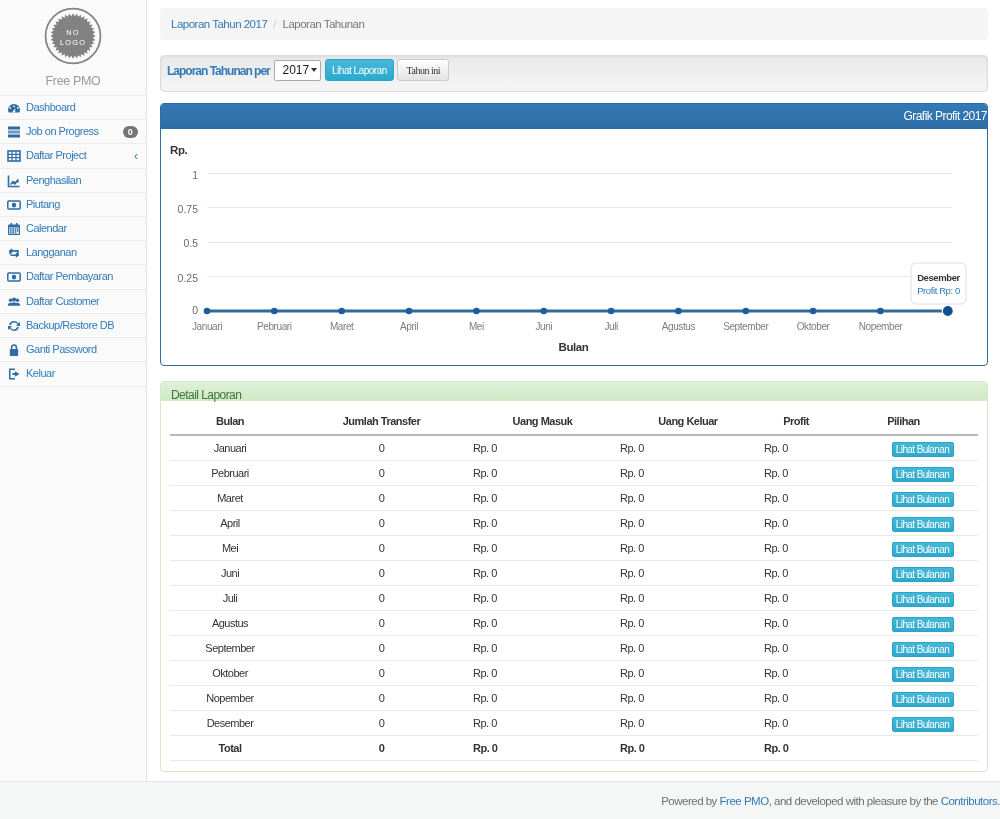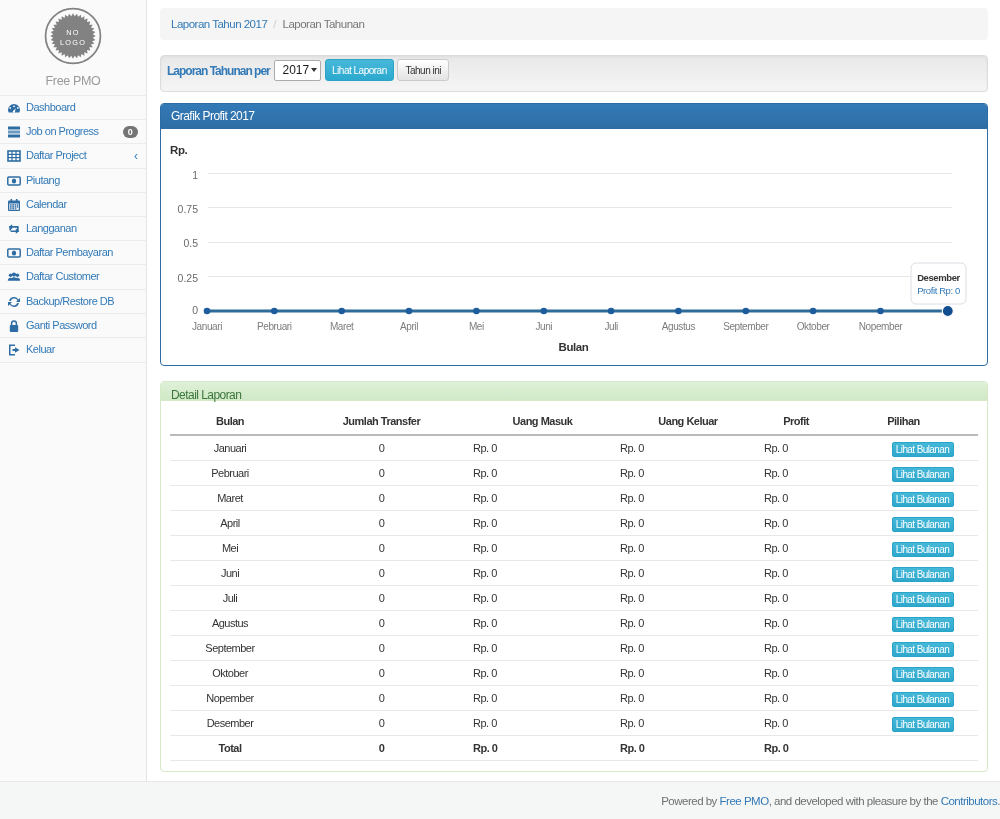--- a/index.html
+++ b/index.html
@@ -16,22 +16,22 @@
 .badge0 { position:absolute; right:8.5px; top:6px; width:14.5px; height:12px; background:#757575; color:#fff; border-radius:8px; font-size:9px; font-weight:bold; text-align:center; line-height:12px; letter-spacing:0; }
 .chev { position:absolute; right:8px; top:5px; color:#337ab7; font-size:12px; }
 .breadcrumb { position:absolute; left:160px; width:828px; top:8px; height:32px; background:#f5f5f5; border-radius:4px; font-size:11.5px; letter-spacing:-0.5px; line-height:32px; padding-left:11px; color:#777; }
 .breadcrumb .sep { color:#ccc; padding:0 6px; letter-spacing:0; }
 .well { position:absolute; left:160px; width:828px; top:55px; height:37px; background:linear-gradient(to bottom,#e8e8e8 0,#f5f5f5 100%); border:1px solid #dcdcdc; border-radius:4px; box-shadow:inset 0 1px 3px rgba(0,0,0,.05); }
 .well-lbl { position:absolute; left:6px; top:8px; font-size:12px; font-weight:bold; letter-spacing:-1px; color:#337ab7; }
 .sel { position:absolute; left:112.5px; top:4.3px; width:47.5px; height:20.4px; background:#fff; border:1px solid #ababab; border-radius:2px; font-size:12px; color:#1a1a1a; padding-left:8px; line-height:18px; }
 .sel .car { position:absolute; right:3.5px; top:7px; width:0; height:0; border-left:3.5px solid transparent; border-right:3.5px solid transparent; border-top:4.5px solid #333; }
 .btn { position:absolute; top:2.8px; height:22.7px; border-radius:3px; font-size:10px; letter-spacing:-0.5px; text-align:center; line-height:21px; }
 .btn-info { background:linear-gradient(to bottom,#47b8da 0,#2ba9ce 100%); border:1px solid #2aa5c8; color:#fff;text-align:center; }
-.btn-default { background:linear-gradient(to bottom,#ffffff 0,#e3e3e3 100%); border:1px solid #cbcbcb; color:#333; }
-.panel-chart { position:absolute; left:160px; width:828px; top:103px; height:263px; border:1px solid #2e6da4; border-radius:4px; background:#fff; }
+.btn-default { background:linear-gradient(to bottom,#ffffff 0,#e3e3e3 100%); border:1px solid #cbcbcb; color:#333;font-family:Liberation Serif, serif; }
+.panel-chart { position:absolute; left:160px; width:828px; top:103px; height:263px; border:1px solid #2e6da4; border-radius:4px; background:#fff;text-align:right; }
 .panel-chart .hd { height:25px; background:linear-gradient(to bottom,#337ab7 0,#2e6da4 100%); border-radius:3px 3px 0 0; color:#fff; font-size:12px; letter-spacing:-0.55px; line-height:25px; padding-left:10px; }
 .panel-green { position:absolute; left:160px; width:828px; top:381px; height:391px; border:1px solid #d6e9c6; border-radius:4px; background:#fff; }
 .panel-green .hd { height:19px; background:linear-gradient(to bottom,#dff0d8 0,#d0e9c6 100%); border-radius:3px 3px 0 0; color:#3c763d; font-size:12px; letter-spacing:-0.55px; line-height:26px; padding-left:10px; border-bottom:1px solid #d6e9c6; }
 table.rpt { position:absolute; left:9px; top:0px; width:808px; border-collapse:collapse; font-size:11px; letter-spacing:-0.5px; color:#333; table-layout:fixed; }
 table.rpt th { font-weight:bold; font-size:11px; height:34px; vertical-align:bottom; padding-bottom:7px; border-bottom:2px solid #bababa; }
 table.rpt td { padding:0; height:24.1px; line-height:24px; border-bottom:1px solid #e8e8e8; }
 .c { text-align:center; } .r { padding-right:8px !important; }
 .btn-xs { display:inline-block; width:62px; height:15px; background:linear-gradient(to bottom,#45b8d8 0,#2fa8cc 100%); border:1px solid #28a4c9; border-radius:2px; color:#fff; font-size:10px; letter-spacing:-0.6px; line-height:13px; text-align:center; vertical-align:middle;margin-left:38px; }
 .footer { position:absolute; left:0; top:781px; width:1000px; height:38px; background:#f5f6f6; border-top:1px solid #e7e7e7; text-align:right; font-size:11.5px; letter-spacing:-0.5px; color:#6f6f6f; line-height:38px; }
 </style>
@@ -262,20 +262,27 @@
           <line x1="1" y1="5.4" x2="13" y2="5.4" stroke="#2e6da4" stroke-width="1.2"></line>
           <line x1="1" y1="8.6" x2="13" y2="8.6" stroke="#2e6da4" stroke-width="1.2"></line>
           <line x1="5" y1="2" x2="5" y2="12" stroke="#2e6da4" stroke-width="1.2"></line>
           <line x1="9" y1="2" x2="9" y2="12" stroke="#2e6da4" stroke-width="1.2"></line>
         </svg>
         <a href="#">Daftar Project</a>
         <span class="chev">‹</span>
       </li>
     <li>
         <svg class="micon" viewBox="0 0 14 14">
+          <path fill="none" stroke="#2e6da4" stroke-width="1.6" d="M1.5 1.5v11h11"></path>
+          <path fill="#2e6da4" d="m3 10 3-3.5 2 1.5 3.2-3.6.8 4.6-1.5-.9L8 11l-2-1.6L4 11z"></path>
+        </svg>
+        <a href="#">Penghasilan</a>
+      </li>
+    <li>
+        <svg class="micon" viewBox="0 0 14 14">
           <rect x="0.8" y="3" width="12.4" height="8" rx="1" fill="none" stroke="#2e6da4" stroke-width="1.5"></rect>
           <ellipse cx="7" cy="7" rx="2.2" ry="2.6" fill="#2e6da4"></ellipse>
         </svg>
         <a href="#">Piutang</a>
       </li>
     <li>
         <svg class="micon" viewBox="0 0 14 14">
           <rect x="1" y="2.5" width="12" height="10.5" rx="1" fill="#2e6da4"></rect>
           <rect x="3.5" y="1" width="1.6" height="3" fill="#2e6da4"></rect>
           <rect x="8.9" y="1" width="1.6" height="3" fill="#2e6da4"></rect>

